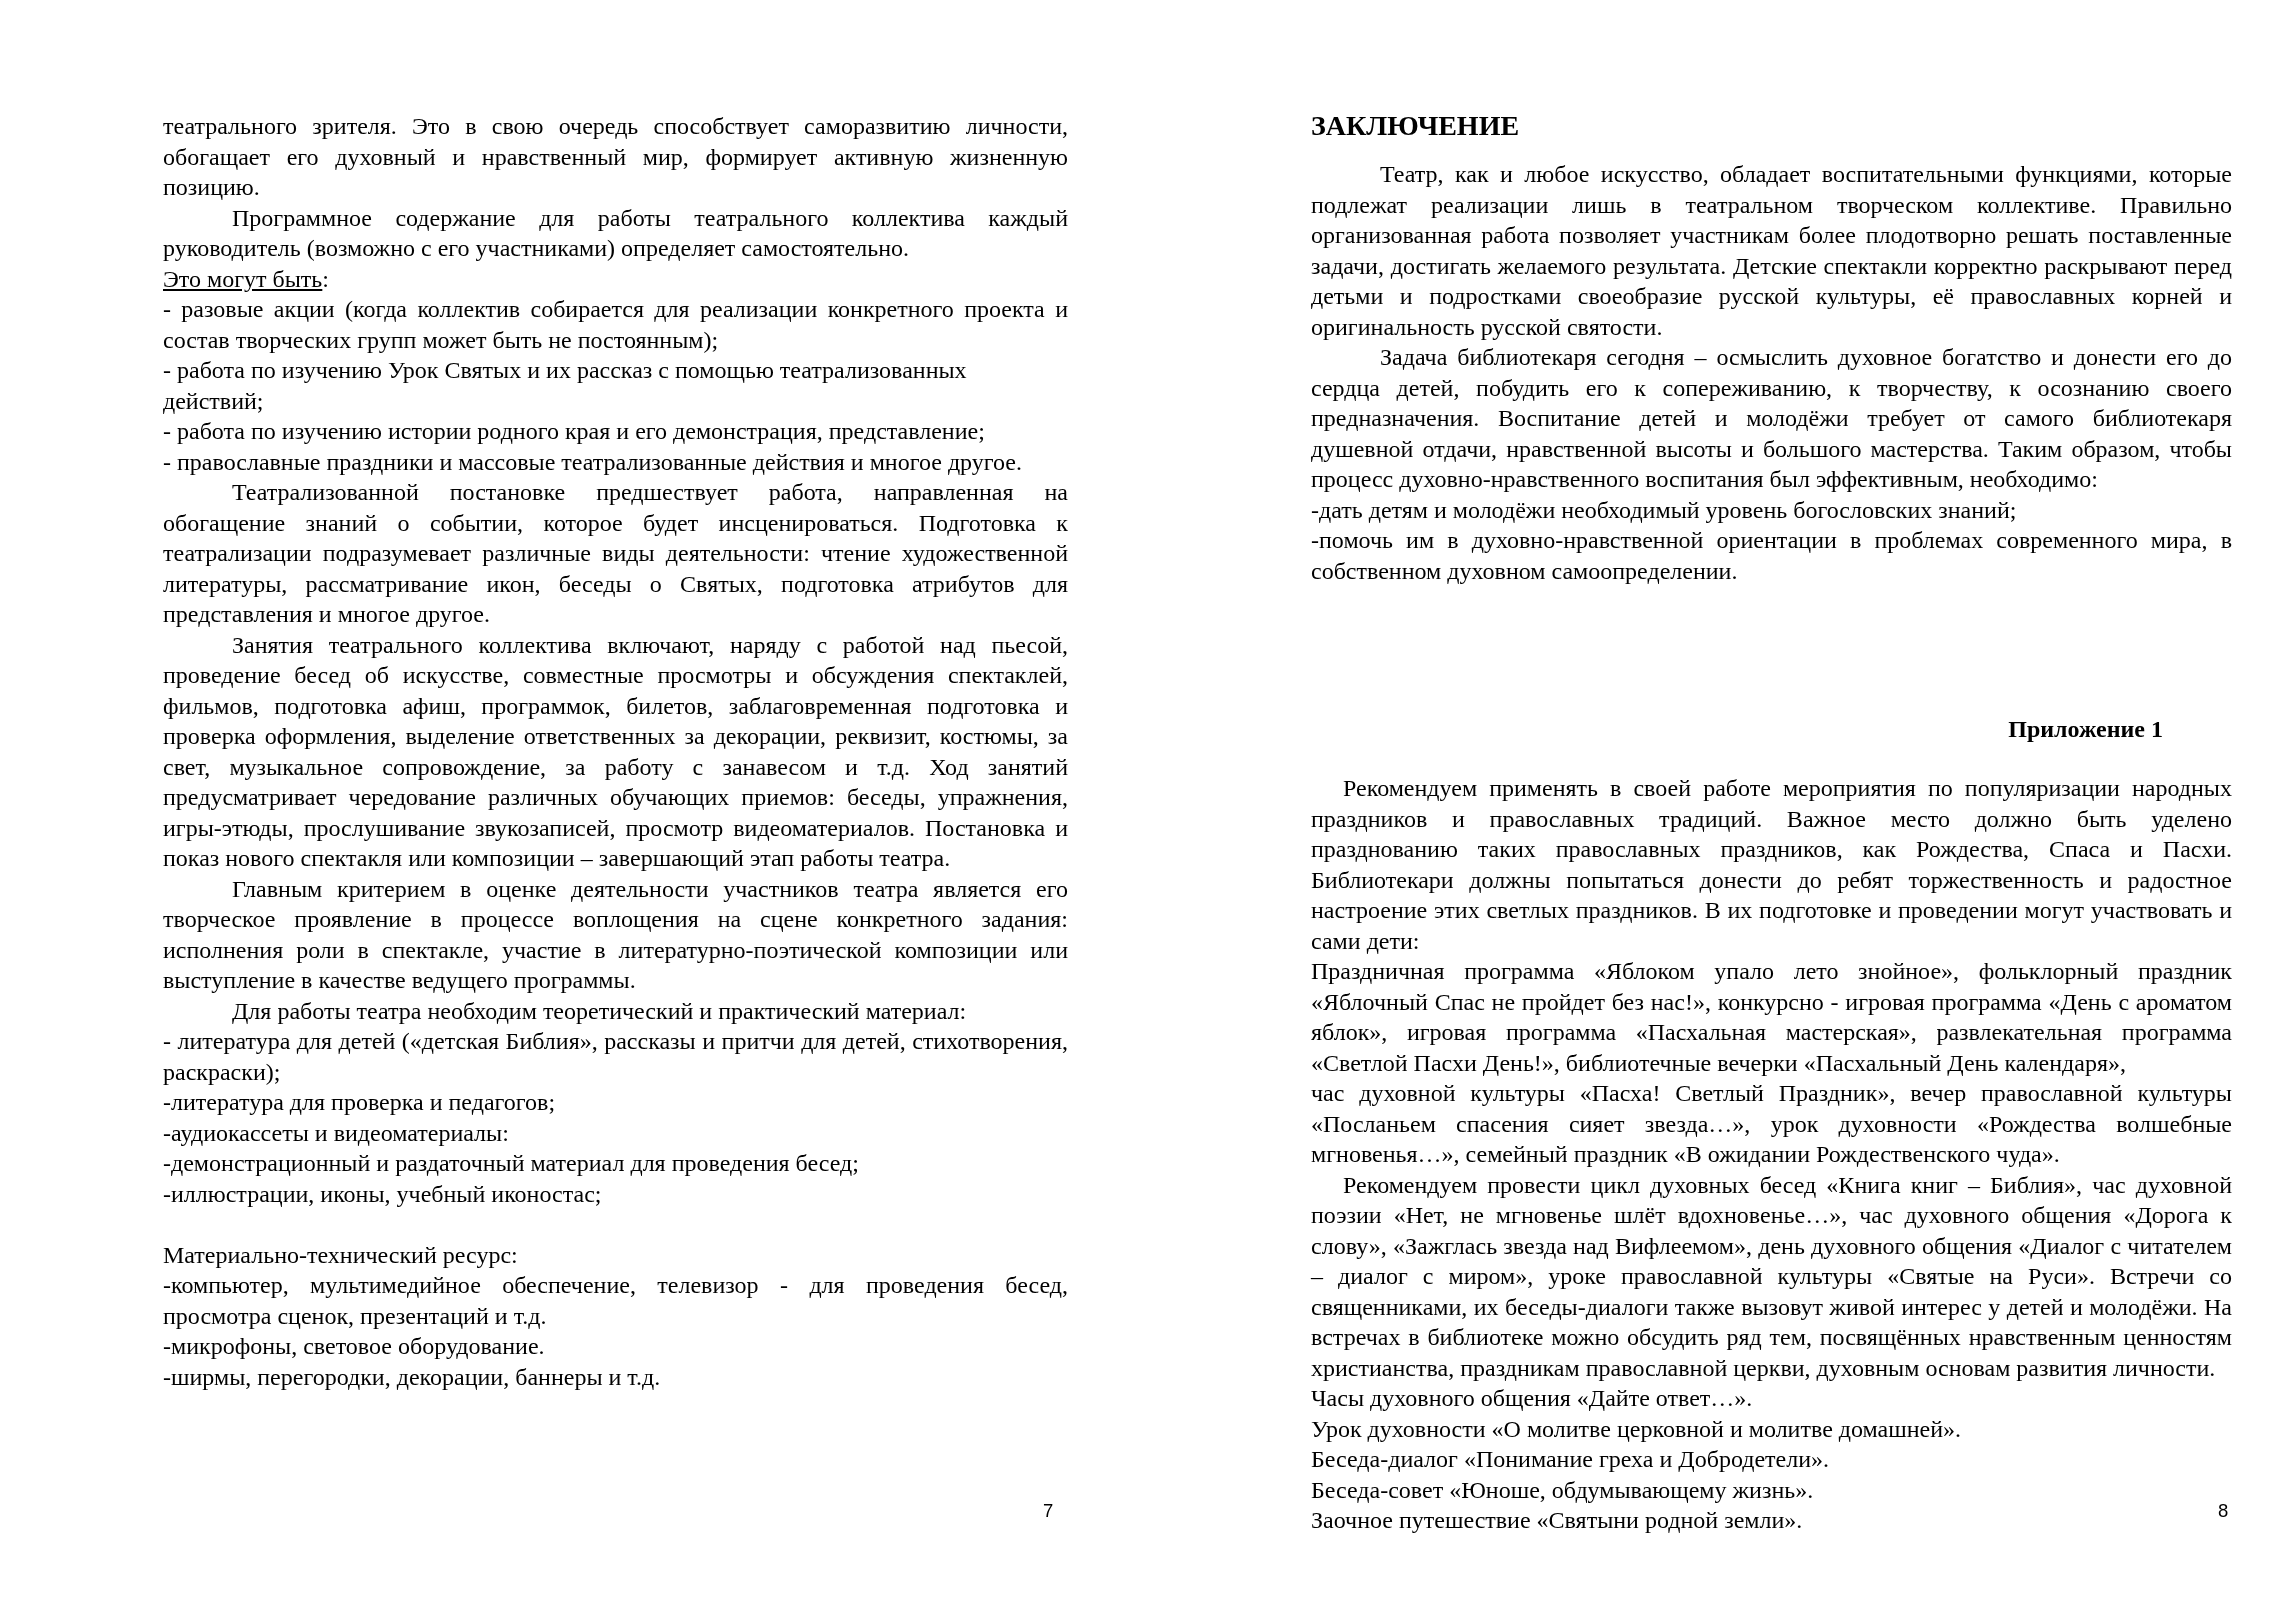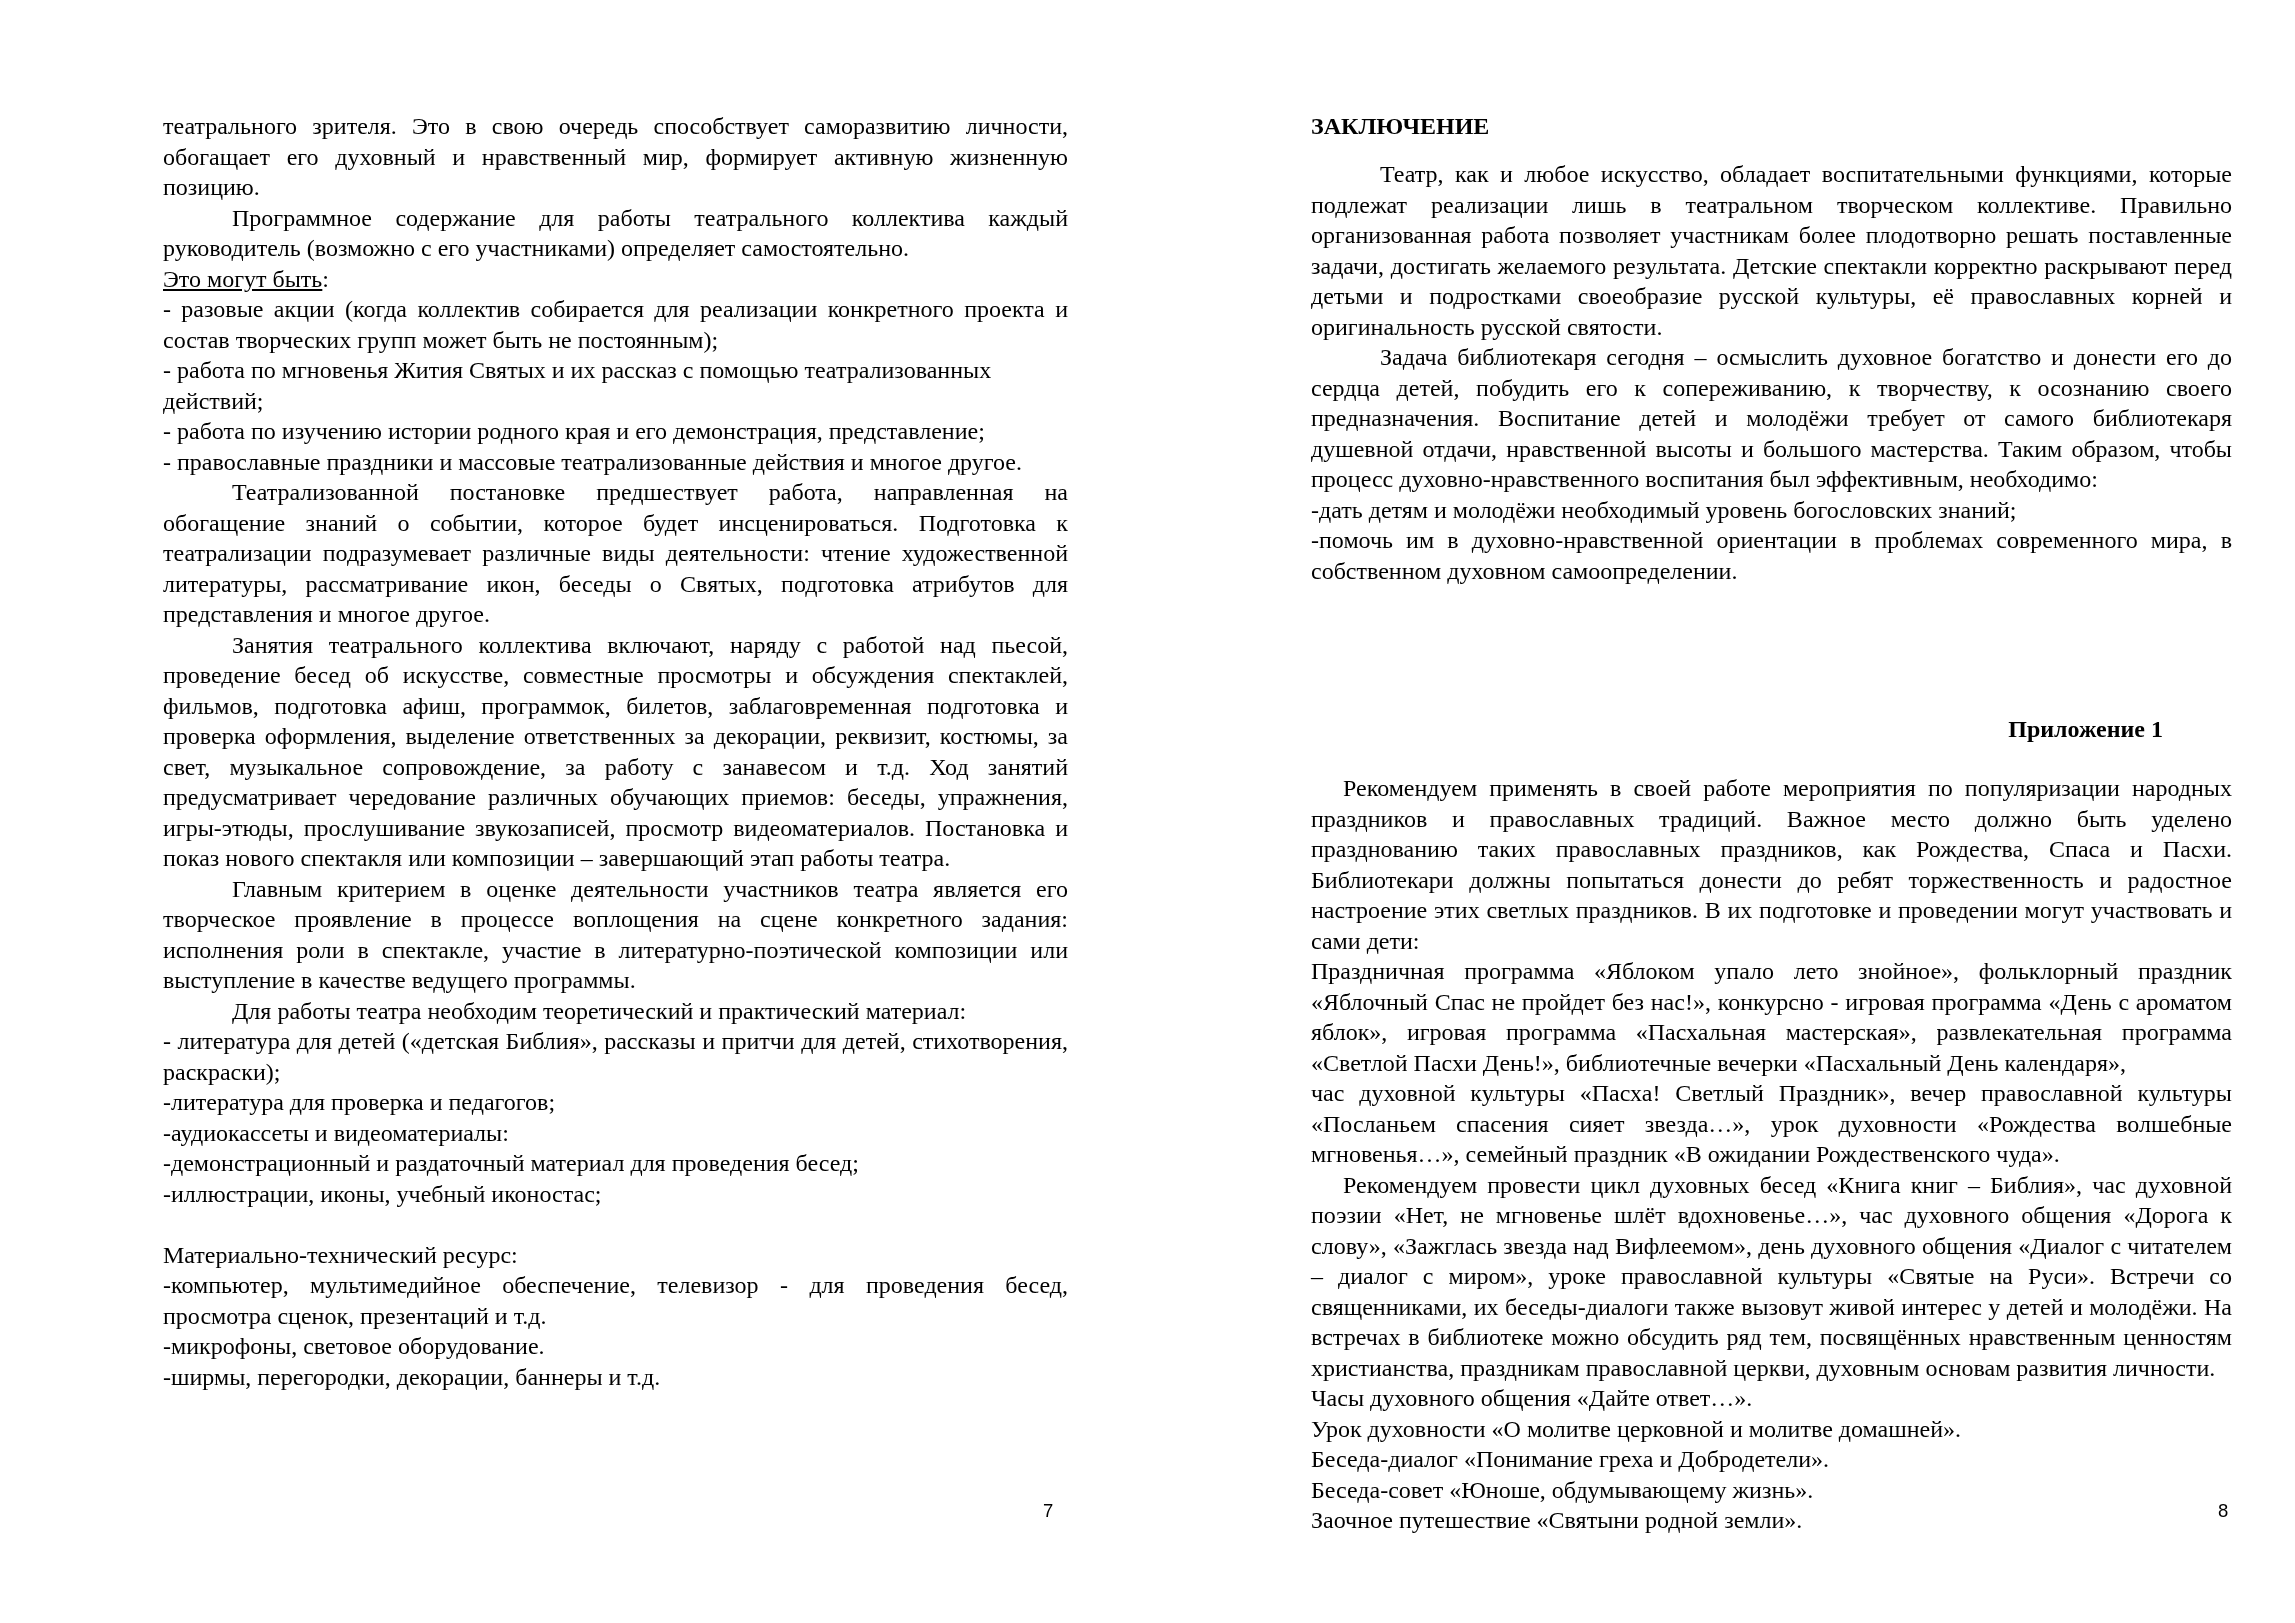--- a/index.html
+++ b/index.html
@@ -10,38 +10,38 @@
     color: #000; font-size: 24px; line-height: 30.5px;
   }
   #page-left  { left: 163px;  width: 905px; }
   #page-right { left: 1311px; width: 921px; }
   .flow { position: absolute; left: 0; right: 0; }
   p { margin: 0; text-align: justify; }
   p.indent { text-indent: 69px; }
   p.indent-s { text-indent: 32px; }
   p.left { text-align: left; }
   .u { text-decoration: underline; }
-  h1 { font-size: 24px; font-weight: bold; margin: 0; line-height: 30.5px; }
+  h1 { font-size: 28px; font-weight: bold; margin: 0; line-height: 30.5px; }
   .appendix { position: absolute; right: 69px; font-weight: bold; line-height: 30.5px; }
   .pagenum {
     position: absolute; font-family: "Liberation Sans", "DejaVu Sans", sans-serif;
     font-size: 18.5px; top: 1496px;
   }
   .gap { height: 30.5px; }
 </style>
 </head>
 <body>
 
 <div class="page" id="page-left">
   <div class="flow" id="left-flow" style="top:111px;">
       <p>театрального зрителя. Это в свою очередь способствует саморазвитию личности, обогащает его духовный и нравственный мир, формирует активную жизненную позицию.</p>
       <p class="indent">Программное содержание для работы  театрального коллектива каждый руководитель  (возможно с его участниками) определяет самостоятельно.</p>
       <p class="left"><span class="u">Это могут быть</span><span>:</span></p>
       <p>- разовые акции (когда коллектив собирается для реализации конкретного проекта и состав творческих групп может быть не постоянным);</p>
-      <p class="left">- работа по мгновенья Жития Святых и их рассказ с помощью театрализованных действий;</p>
+      <p class="left">- работа по изучению Урок Святых и их рассказ с помощью театрализованных действий;</p>
       <p class="left">- работа по изучению истории родного края и его демонстрация, представление;</p>
       <p class="left">- православные  праздники и массовые театрализованные действия и многое другое.</p>
       <p class="indent">Театрализованной постановке предшествует работа,  направленная на обогащение знаний о событии, которое будет инсценироваться. Подготовка к театрализации подразумевает различные виды деятельности: чтение художественной литературы, рассматривание икон, беседы о Святых, подготовка атрибутов для представления и многое другое.</p>
       <p class="indent">Занятия театрального коллектива включают, наряду с работой над пьесой, проведение бесед об искусстве, совместные просмотры и обсуждения спектаклей, фильмов, подготовка афиш, программок, билетов, заблаговременная подготовка и проверка оформления, выделение ответственных за декорации, реквизит, костюмы, за свет, музыкальное сопровождение, за работу с занавесом и т.д.  Ход занятий предусматривает чередование различных обучающих приемов: беседы, упражнения, игры-этюды, прослушивание звукозаписей, просмотр видеоматериалов. Постановка и показ нового спектакля или композиции –  завершающий этап работы театра.</p>
       <p class="indent">Главным критерием в оценке деятельности участников театра является его творческое проявление в процессе воплощения на сцене конкретного задания: исполнения роли в спектакле, участие в литературно-поэтической композиции или выступление в качестве ведущего программы.</p>
       <p class="indent">Для работы театра   необходим   теоретический и практический материал:</p>
       <p>- литература для детей («детская Библия», рассказы и притчи для детей, стихотворения, раскраски);</p>
       <p class="left">-литература для проверка и педагогов;</p>
       <p class="left">-аудиокассеты и видеоматериалы:</p>
       <p class="left">-демонстрационный и раздаточный материал для проведения бесед;</p>

